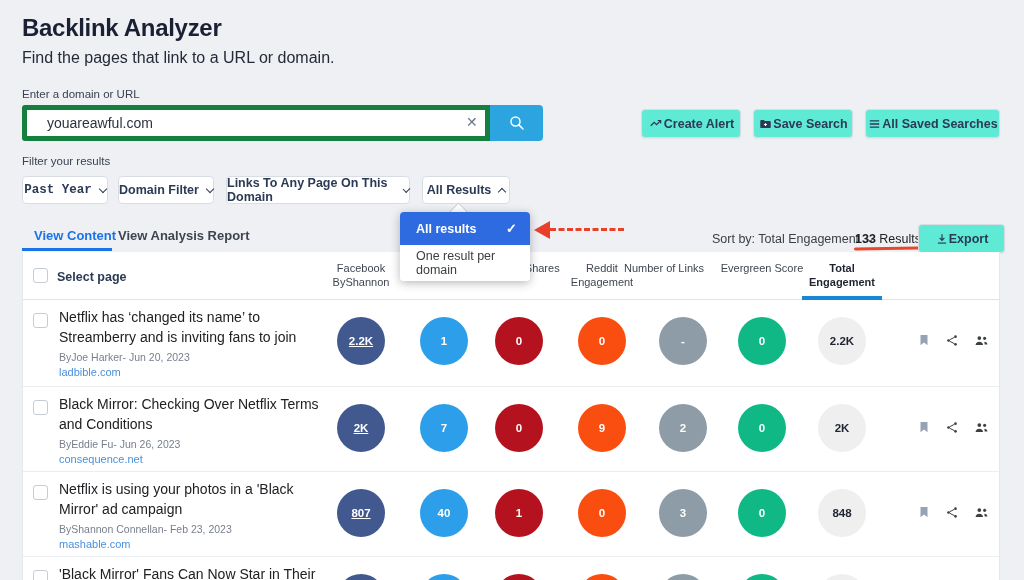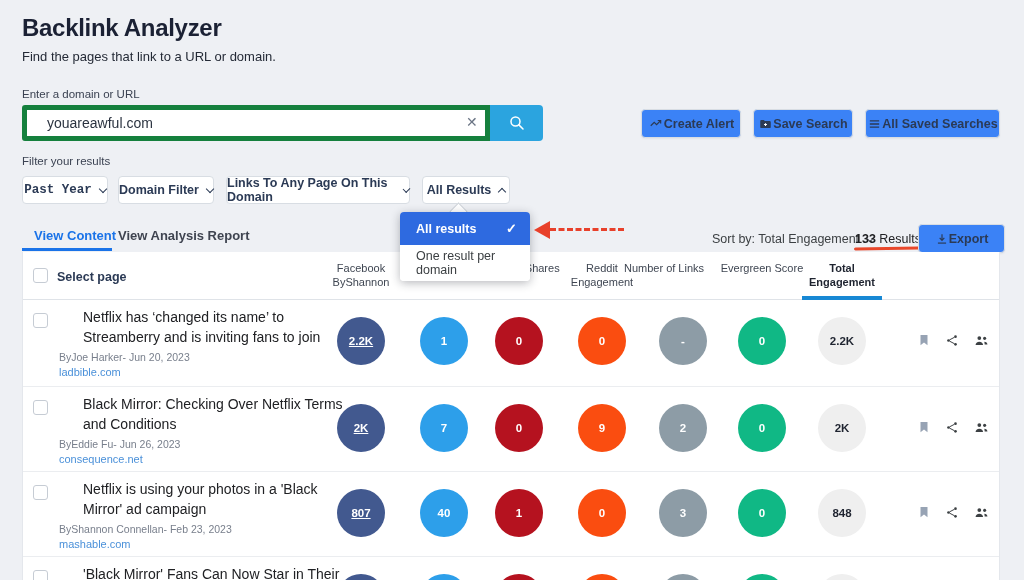--- a/index.html
+++ b/index.html
@@ -6,40 +6,40 @@
   html,body { width:1024px; height:580px; }
   body {
     position:relative; overflow:hidden;
     background:#eef0f4;
     font-family:"Liberation Sans", sans-serif;
     color:#202124;
   }
   .abs { position:absolute; }
 
   .page-title { left:22px; top:14px; font-size:24px; font-weight:bold; color:#1b2134; letter-spacing:-0.3px; }
-  .page-subtitle { left:22px; top:49px; font-size:13px; color:#242a36; }
+  .page-subtitle { left:22px; top:49px; font-size:16px; color:#242a36; }
 
   .field-label { font-size:11.5px; color:#3b4252; }
   .search-label { left:22px; top:88px; }
   .search-wrap { left:22px; top:105px; width:521px; height:36px; }
   .search-input {
     position:absolute; left:0; top:0; width:468px; height:36px;
     border:5px solid #15803d; border-radius:3px 0 0 3px;
     padding:0 36px 0 20px; font-size:14px; color:#2b3340;
     font-family:"Liberation Sans", sans-serif; background:#fff; outline:none;
   }
   .clear-x { position:absolute; left:444px; top:9px; font-size:14px; color:#6b7585; cursor:pointer; }
   .search-btn {
     position:absolute; left:468px; top:0; width:53px; height:36px;
     background:#2ba4df; border:none; border-radius:0 4px 4px 0;
     display:flex; align-items:center; justify-content:center; cursor:pointer;
   }
 
   .hbtn {
-    position:absolute; height:29px; background:#3b82f6;
+    position:absolute; height:29px; background:#5eead4;
     border:1px solid #d8dde3; border-radius:4px;
     display:flex; align-items:center; justify-content:center; gap:0;
     font-size:12.5px; font-weight:bold; color:#2b3a55;
     box-shadow:0 1px 2px rgba(27,33,52,.06); cursor:pointer;
   }
   .btn-create { left:641px; top:109px; width:100px; }
   .btn-save   { left:753px; top:109px; width:100px; }
   .btn-saved  { left:865px; top:109px; width:135px; }
 
   .filter-label { left:22px; top:155px; }
@@ -84,21 +84,21 @@
     position:absolute; top:9px; width:90px; text-align:center;
     font-size:11px; line-height:14px; color:#3f4652; cursor:pointer;
   }
   .colh.sorted { color:#1f2430; font-weight:bold; }
   .colh.struck { text-decoration:line-through; }
   .sortbar { position:absolute; top:44px; height:4px; width:80px; background:#1788d4; }
 
   .row { position:absolute; left:0; width:976px; height:86px; }
   .row.sep { border-top:1px solid #ebedf0; }
   .row-cb { left:10px; top:13px; }
-  .rtitle { position:absolute; left:36px; top:7px; width:274px; font-size:14px; color:#202124; line-height:20px;margin-left:24px; }
+  .rtitle { position:absolute; left:36px; top:7px; width:274px; font-size:14px; color:#202124; line-height:20px; }
   .rby    { position:absolute; left:36px; top:51px; font-size:10.5px; color:#787f8c; }
   .rdom   { position:absolute; left:36px; top:66px; font-size:11px; color:#4a90d9; cursor:pointer; }
   .circle {
     position:absolute; top:17px; width:48px; height:48px; border-radius:50%;
     display:flex; align-items:center; justify-content:center;
     font-size:11.5px; font-weight:bold; color:#fff;
   }
   .circle.fb { text-decoration:underline; cursor:pointer; }
   .circle.total { color:#1f2430; }
   .acts { position:absolute; left:894px; top:32px; display:flex; gap:14px; align-items:center; }

